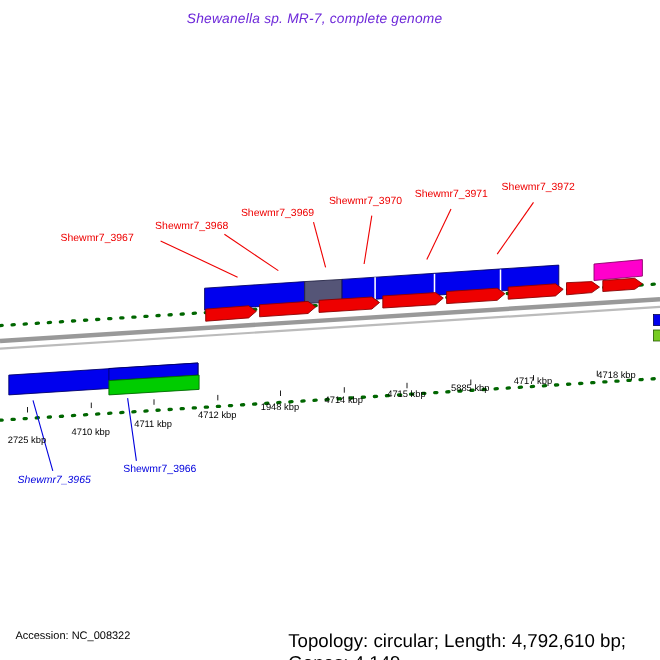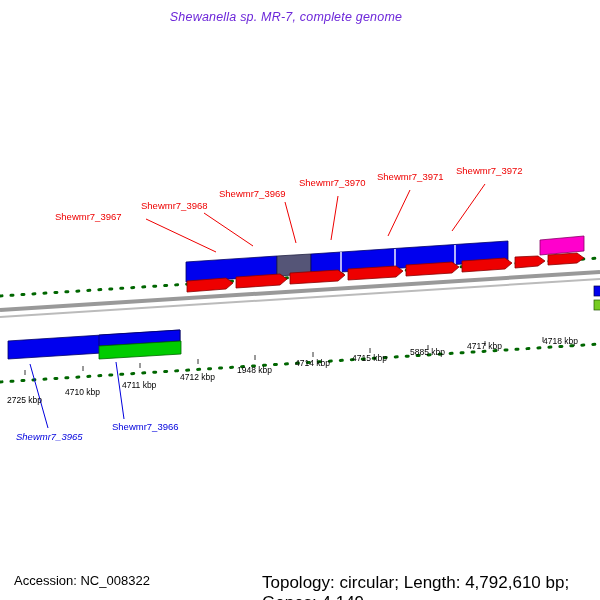--- a/index.html
+++ b/index.html
@@ -27,21 +27,21 @@
     text-align: center;
     font-style: italic;
     font-size: 12.5px;
     color: #6d28d9;
     letter-spacing: 0.2px;
   }
   #footer-left {
     position: absolute;
     left: 14px;
     top: 573px;
-    font-size: 13px;
+    font-size: 10px;
     color: #000;
   }
   #footer-right {
     position: absolute;
     left: 262px;
     top: 573px;
     font-size: 17px;
     color: #000;
   }
   svg#canvas {

